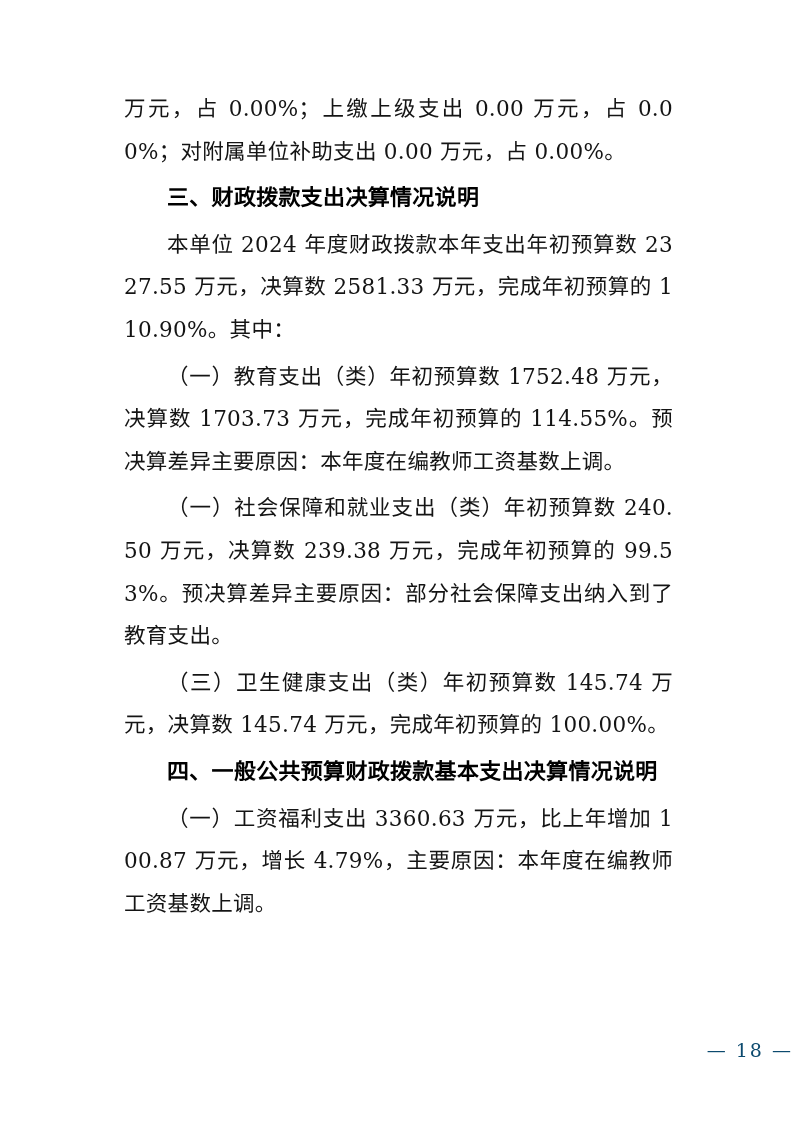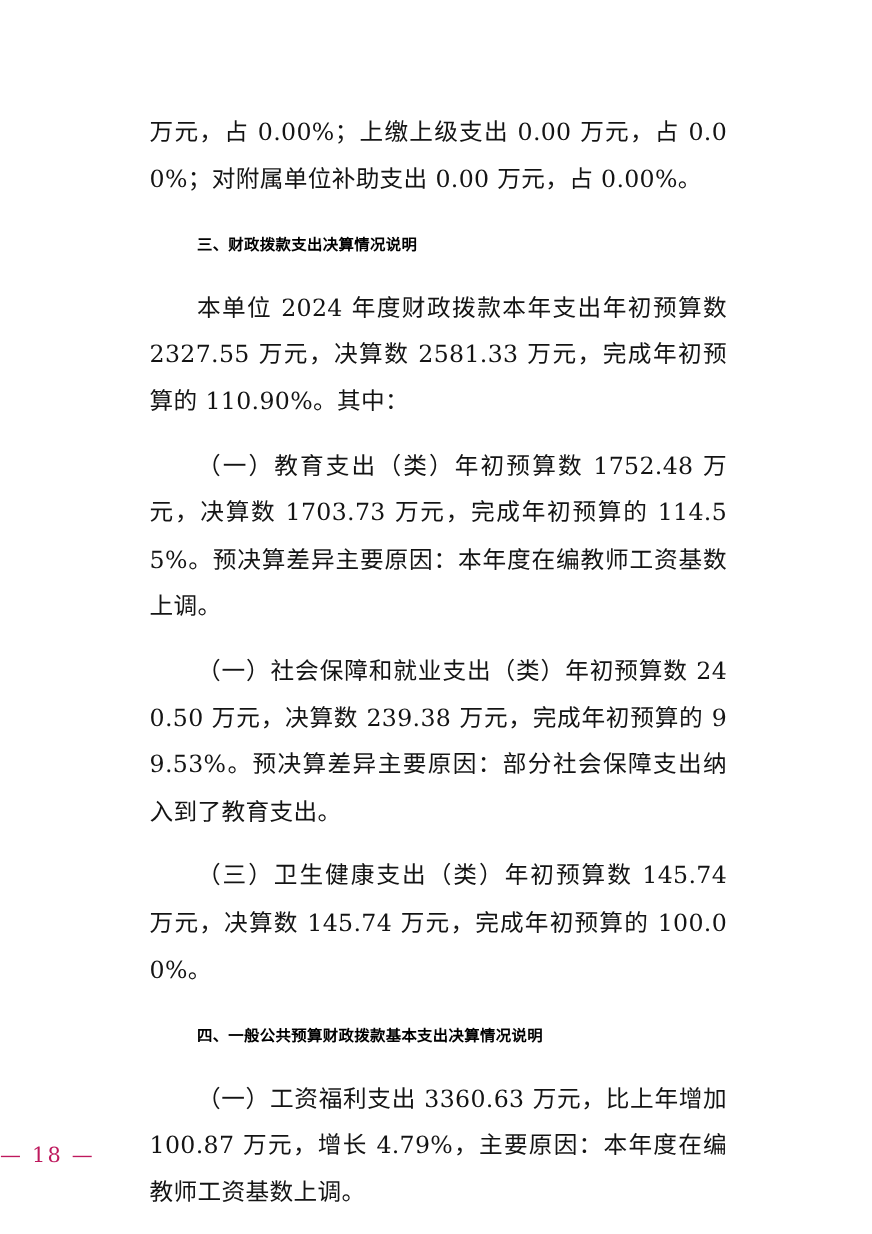--- a/index.html
+++ b/index.html
@@ -18,47 +18,47 @@
     overflow: hidden;
     font-family: "DejaVu Serif", "Liberation Serif", serif;
   }
   .doc-body {
     position: absolute;
     top: 84px;
     left: 120px;
     width: 557px;
   }
   .para {
-    margin: 16px;
+    margin: 4px;
     font-size: 21.5px;
     line-height: 42.6px;
     text-align: justify;
     text-indent: 43px;
     letter-spacing: 0.3px;
     word-break: break-all;
   }
   .para.continuation {
     text-indent: 0;
   }
   .para.heading {
     font-family: "Liberation Sans", "DejaVu Sans", sans-serif;
     font-weight: bold;
     color: #000000;
-    font-size: 14px;
+    font-size: 22px;
     text-align: left;
   }
   .page-footer {
     position: absolute;
     top: 1036px;
     left: 0;
     width: 100%;
-    text-align: left;
+    text-align: right;
     font-size: 19px;
     line-height: 28px;
-    color: #be185d;
+    color: #0c4a6e;
     letter-spacing: 2px;
   }
 </style>
 </head>
 <body>
 
 <div class="doc-page">
   <div class="doc-body">
     <p class="para continuation">万元，占 0.00%；上缴上级支出 0.00 万元，占 0.00%；对附属单位补助支出 0.00 万元，占 0.00%。</p>
     <p class="para heading">三、财政拨款支出决算情况说明</p>

